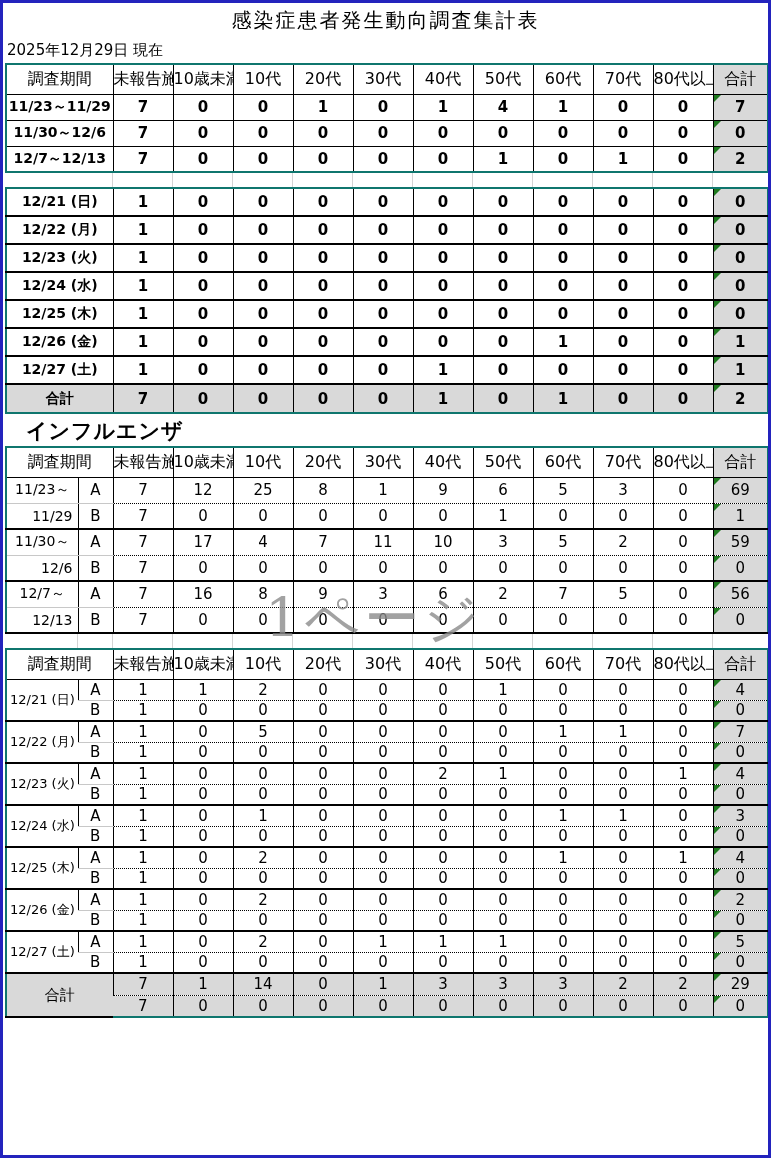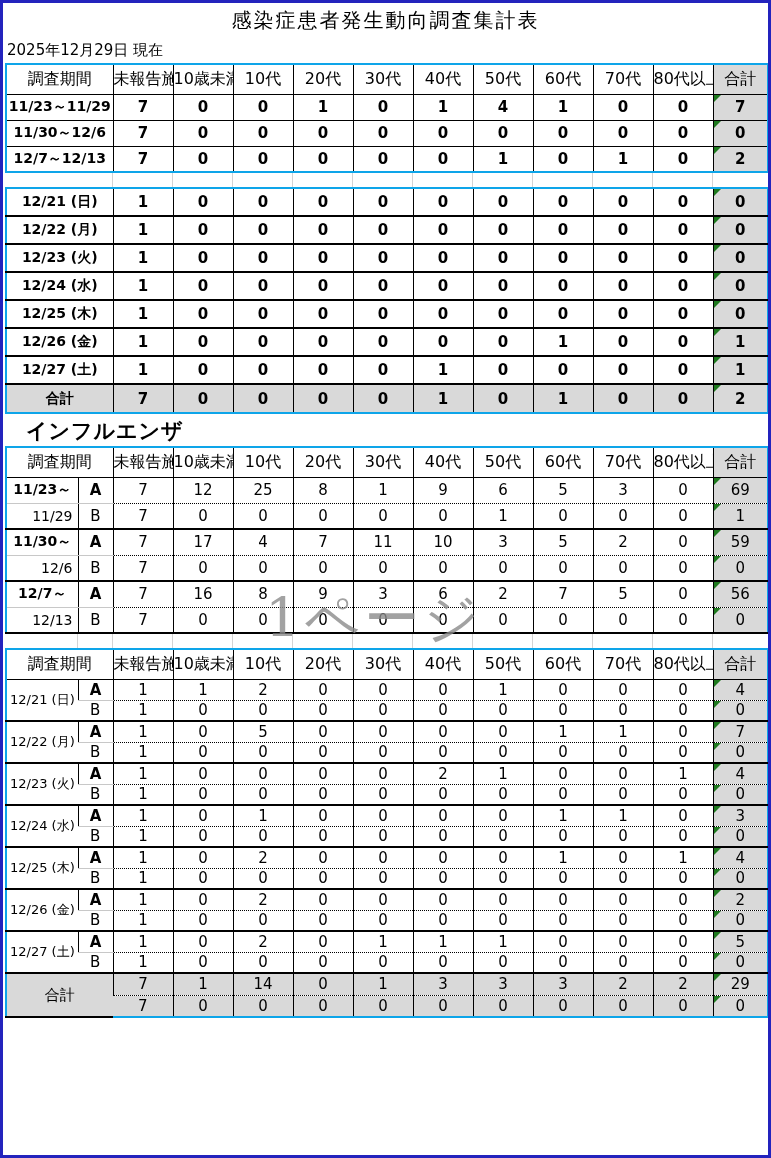--- a/index.html
+++ b/index.html
@@ -5,21 +5,21 @@
   *{box-sizing:border-box;}
   html,body{margin:0;padding:0;background:#fff;}
   body{font-family:"DejaVu Sans","Liberation Sans",sans-serif;color:#000;}
   .page{width:771px;height:1158px;border:3px solid #2323bd;position:relative;overflow:hidden;background:#fff;padding-top:2px;}
   .main-title{text-align:center;font-size:20px;line-height:30px;letter-spacing:2px;}
   .section-head{display:flex;justify-content:space-between;align-items:flex-end;padding:0 8px 1px 4px;height:28px;}
   .section-title{font-size:21px;font-weight:bold;letter-spacing:1px;}
   .date-note{font-size:15px;padding-bottom:2px;}
   .flu-head{margin-top:4px;margin-left:19px;}
 
-  table.tbl{border-collapse:collapse;table-layout:fixed;border:2px solid #0ea5e9;margin-left:2px;width:762px;}
+  table.tbl{border-collapse:collapse;table-layout:fixed;border:2px solid #0f766e;margin-left:2px;width:762px;}
   table.gap{border-collapse:collapse;table-layout:fixed;margin-left:2px;width:762px;}
   .gap td{height:14px;border-left:1px solid #d4d4d4;}
   .gap td:first-child{border-left:none;}
 
   .tbl th,.tbl td{border-left:1px solid #000;padding:0;margin:0;text-align:center;vertical-align:middle;
     font-weight:normal;font-size:15px;white-space:nowrap;overflow:hidden;}
   .tbl th:first-child,.tbl td:first-child{border-left:none;}
 
   tr.hdr th{height:30px;border-bottom:1px solid #000;font-size:16px;}
   th.small-h{font-size:11px;}
@@ -36,21 +36,21 @@
   tr.wk td{height:26px;border-bottom:1px solid #000;font-weight:bold;}
 
   
   tr.day td{height:28px;border-bottom:2px solid #000;font-weight:bold;}
   tr.day td.lbl{font-weight:bold;}
   tr.sum td{height:29px;font-weight:bold;background:#d9d9d9;}
 
   
   tr.a-row td{height:26px;border-bottom:1px dotted #000;}
   tr.b-row td{height:26px;border-bottom:2px solid #000;}
-  tr.a-row td.date-a,tr.a-row td.ab{border-bottom:1px solid #c8c8c8;font-weight:bold;}
+  tr.a-row td.date-a,tr.a-row td.ab{border-bottom:1px solid #c8c8c8;}
   td.date-a{font-size:14px;}
   td.date-b{font-size:14px;text-align:right;padding-right:5px;}
   td.ab{font-size:15px;}
 
   
   #flu-daily tr.a-row td{height:21px;}
   #flu-daily tr.b-row td{height:21px;}
   td.dlbl{font-size:13px;text-align:left;padding-left:3px;border-bottom:2px solid #000 !important;}
   tr.sumA td,tr.sumB td{background:#d9d9d9;height:22px;}
   tr.sumA td{border-bottom:1px dotted #000;}

